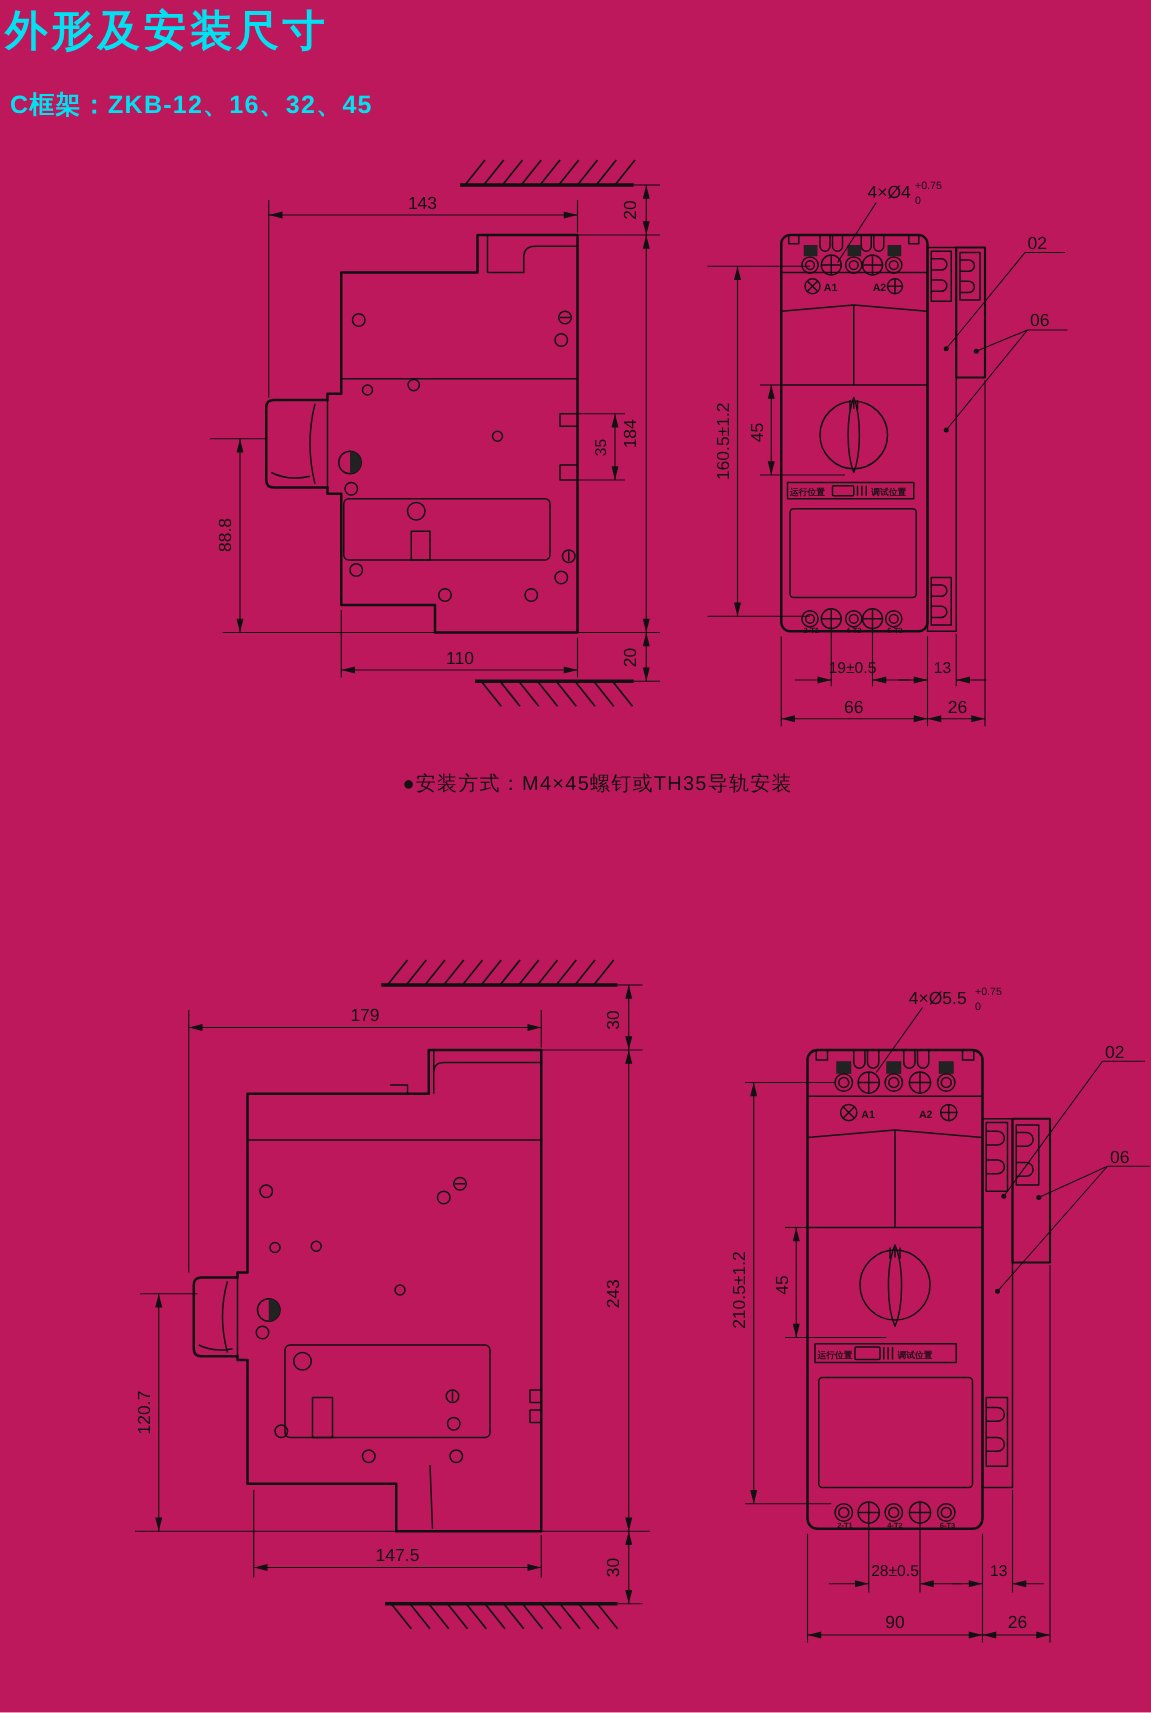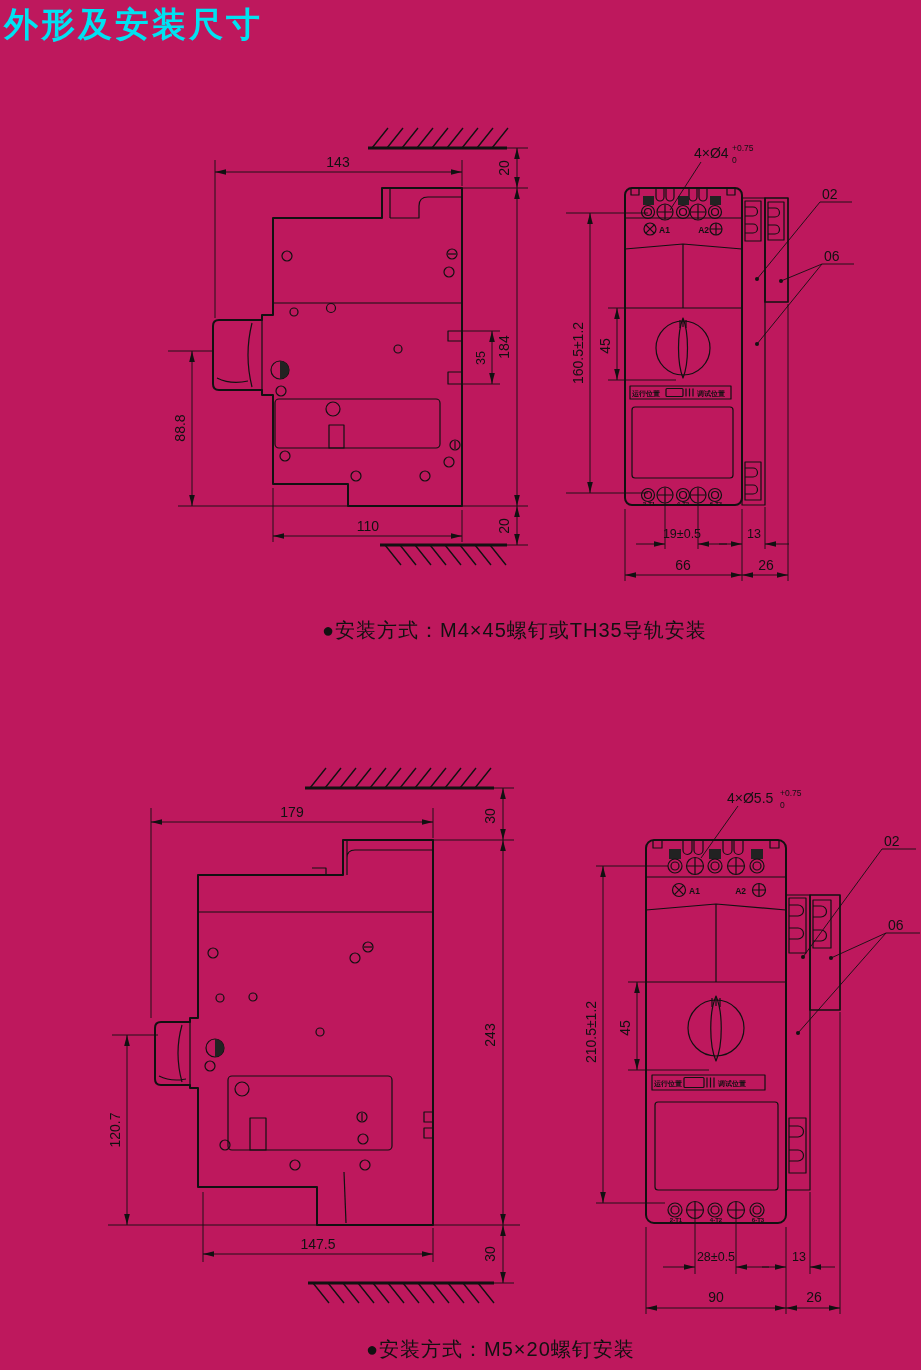--- a/index.html
+++ b/index.html
@@ -2,21 +2,21 @@
 <html style="--accent: #00e2f2;"><head>
 <meta charset="utf-8">
 <style>
   html,body{margin:0;padding:0;background:#ffffff;}
   .page{position:relative;width:921px;height:1370px;background:#be185d;overflow:hidden;
         font-family:"Liberation Sans",sans-serif;text-decoration:underline;}
   .title{position:absolute;left:4px;top:2px;font-size:34px;font-weight:bold;
          color:var(--accent,#00e4f4);letter-spacing:3px;}
   .sec-head{position:absolute;left:8px;font-size:20px;font-weight:bold;
             color:var(--accent,#00e4f4);letter-spacing:1px;}
-  .note{position:absolute;font-size:20px;color:#111;letter-spacing:1px;}
+  .note{position:absolute;font-size:16px;color:#111;letter-spacing:1px;}
   svg{position:absolute;left:0;top:0;}
   .o{fill:none;stroke:#111;stroke-width:2;stroke-linejoin:round;stroke-linecap:round;}
   .i{fill:none;stroke:#111;stroke-width:1.2;stroke-linejoin:round;}
   .x{fill:none;stroke:#111;stroke-width:0.9;}
   .wall{stroke:#111;stroke-width:2.8;}
   .hatch{fill:none;stroke:#111;stroke-width:1.4;}
   .dot{fill:#111;stroke:none;}
   .dark{fill:#222;stroke:none;}
   text{font-family:"Liberation Sans",sans-serif;fill:#111;}
   .dt{font-size:14px;}
@@ -25,22 +25,22 @@
   .tiny{font-size:7px;font-weight:bold;}
   .micro{font-size:6px;font-weight:bold;}
   .term{font-size:8.5px;font-weight:bold;}
 </style>
 </head>
 <body>
 
 <div class="page">
 
   <div class="title">外形及安装尺寸</div>
+  <div class="sec-head" style="top:70px;">C框架：ZKB-12、16、32、45</div>
   <div class="note" style="left:322px;top:617px;">●安装方式：M4×45螺钉或TH35导轨安装</div>
-  <div class="note" style="left:366px;top:1336px;">●安装方式：M5×20螺钉安装</div>
 
   <svg width="921" height="1370" viewBox="0 0 921 1370">
     <defs>
       <marker id="arr" markerWidth="14" markerHeight="8" refX="13" refY="4" orient="auto-start-reverse" markerUnits="userSpaceOnUse">
         <path d="M13,4 L2,1.2 L2,6.8 Z" fill="#111"></path>
       </marker>
     </defs>
 
     <g>
       <g>

